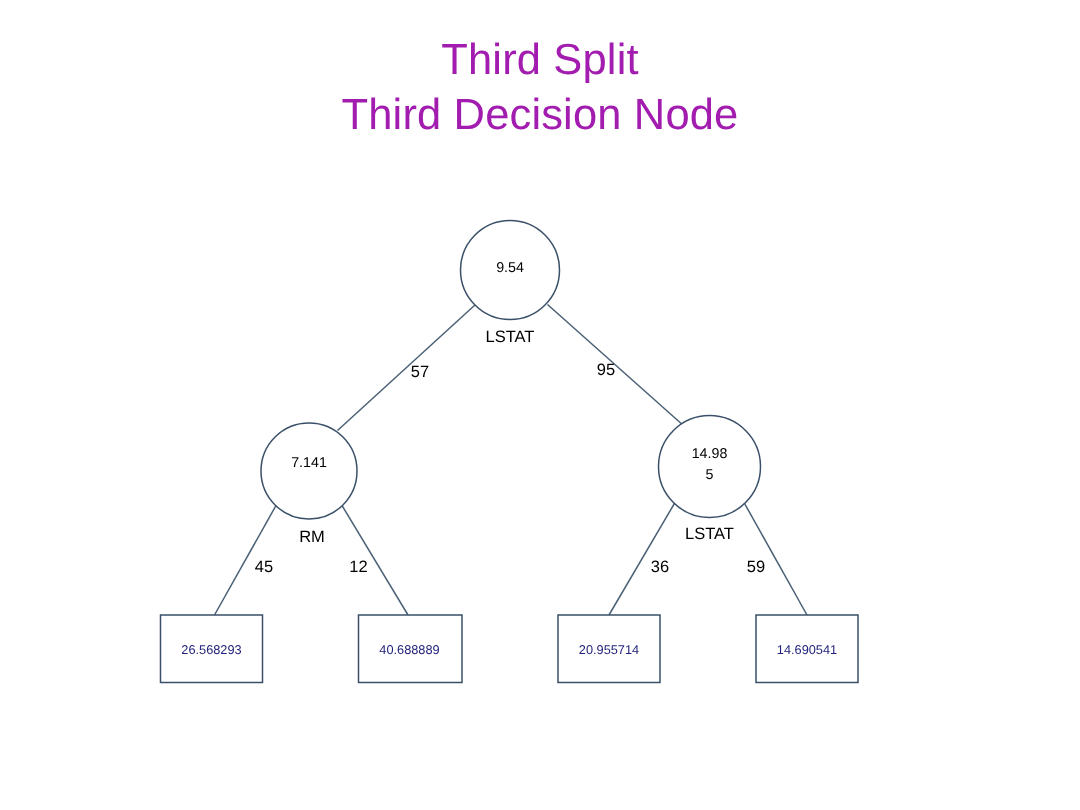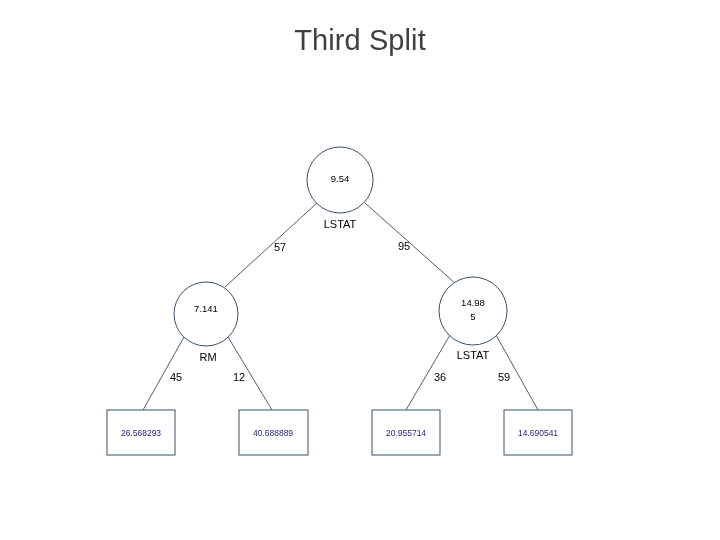--- a/index.html
+++ b/index.html
@@ -20,21 +20,21 @@
     width: 720px;
     height: 540px;
     background: #ffffff;
   }
   #title-block {
     position: absolute;
     left: 60px;
     top: 22px;
     width: 600px;
     text-align: center;
-    color: #404040;
+    color: #a21caf;
   }
   #title-block .title-line {
     font-size: 29px;
     line-height: 37px;
     font-weight: 400;
     letter-spacing: 0.1px;
   }
   #tree-svg {
     position: absolute;
     left: 0;
@@ -76,20 +76,21 @@
     fill: none;
   }
 </style>
 </head>
 <body>
 
 <div id="slide">
 
   <div id="title-block">
     <div class="title-line">Third Split</div>
+    <div class="title-line">Third Decision Node</div>
   </div>
 
   <svg id="tree-svg" width="720" height="540" viewBox="0 0 720 540">
 
     <line class="connector" x1="317" y1="203" x2="225" y2="287"></line>
     <line class="connector" x1="365" y1="203" x2="456" y2="284"></line>
 
     <line class="connector" x1="184" y1="337" x2="143" y2="410"></line>
     <line class="connector" x1="228" y1="337" x2="272" y2="410"></line>
 

